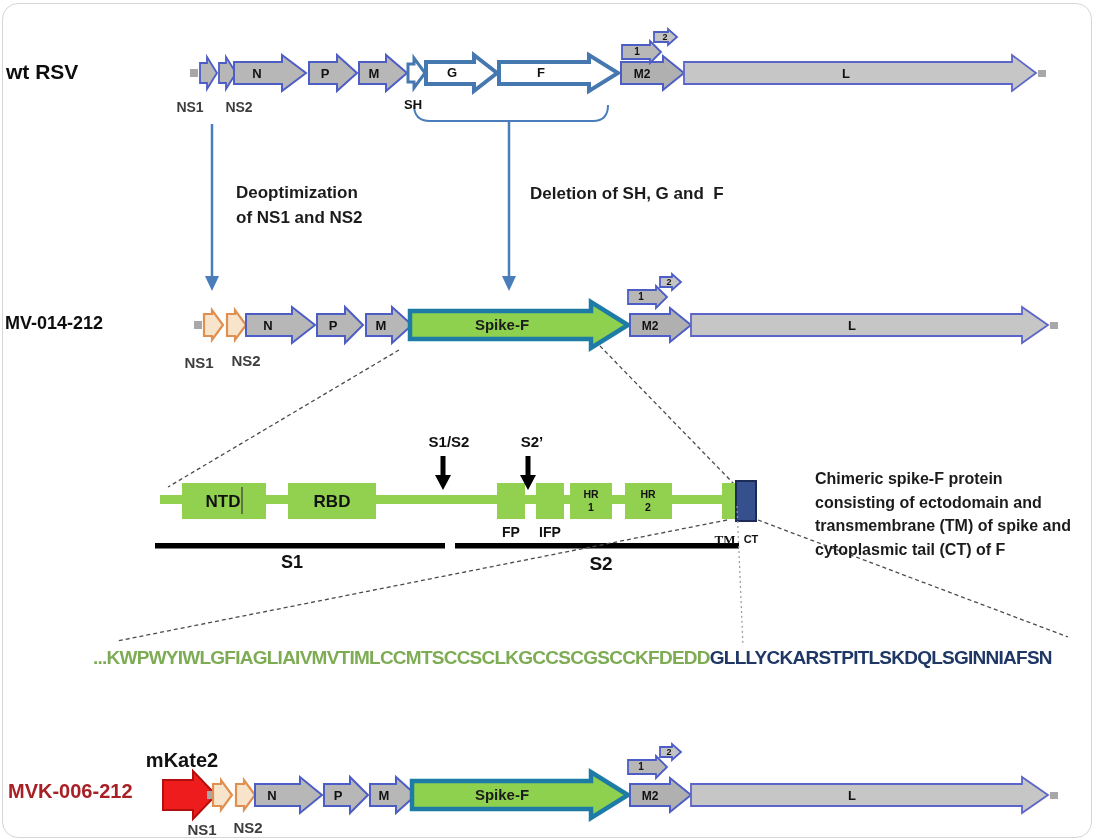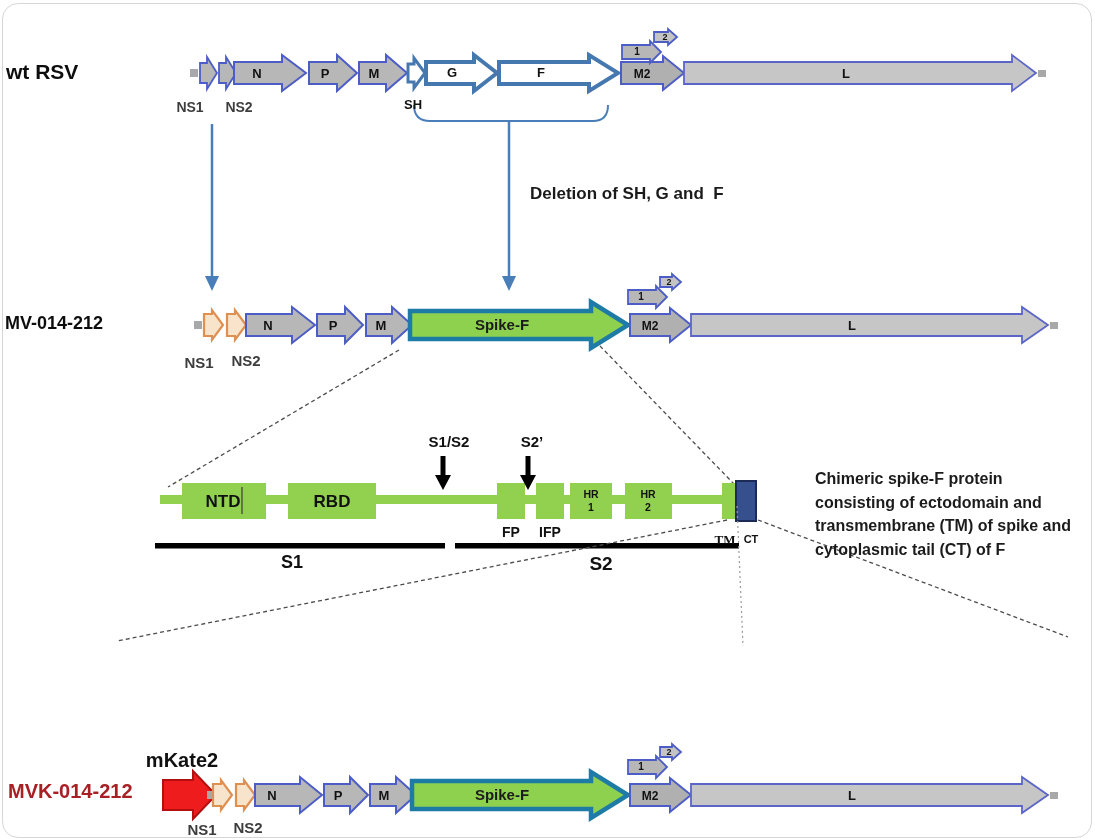--- a/index.html
+++ b/index.html
@@ -113,35 +113,37 @@
       <path d="M630,784 L670,784 L670,778 L691,795 L670,812 L670,806 L630,806 Z" fill="#b0b0b0" stroke="#4d5dc6" stroke-width="2"></path>
       <path d="M628,760 L656,760 L656,756 L667,767 L656,778 L656,774 L628,774 Z" fill="#b7b7b7" stroke="#4d5dc6" stroke-width="1.8"></path>
       <path d="M660,747 L672,747 L672,744 L681,752 L672,760 L672,757 L660,757 Z" fill="#c4c4c4" stroke="#4d5dc6" stroke-width="1.8"></path>
       <path d="M691,784 L1022,784 L1022,777 L1048,795 L1022,813 L1022,806 L691,806 Z" fill="#c6c6c6" stroke="#5b65c9" stroke-width="1.8"></path>
       <rect x="1050" y="792" width="8" height="7" fill="#a8a8a8"></rect>
     </g>
   </svg>
 
   <div class="row-label" style="left:6px;top:61px;font-size:21px;">wt RSV</div>
   <div class="row-label" style="left:5px;top:314px;font-size:18px;">MV-014-212</div>
-  <div class="row-label" style="left:8px;top:781px;font-size:20px;color:#a82025;">MVK-014-212</div>
+  <div class="row-label" style="left:8px;top:781px;font-size:20px;color:#a82025;">MVK-006-212</div>
 
   <span class="lbl ns-lbl" style="left:190px;top:107px;font-size:14px;">NS1</span>
   <span class="lbl ns-lbl" style="left:239px;top:107px;font-size:14px;">NS2</span>
   <span class="lbl" style="left:257px;top:73px;font-size:13px;">N</span>
   <span class="lbl" style="left:325px;top:73px;font-size:13px;">P</span>
   <span class="lbl" style="left:374px;top:73px;font-size:13px;">M</span>
   <span class="lbl" style="left:413px;top:104px;font-size:13px;">SH</span>
   <span class="lbl" style="left:452px;top:72px;font-size:13px;">G</span>
   <span class="lbl" style="left:541px;top:72px;font-size:13px;">F</span>
   <span class="lbl" style="left:642px;top:74px;font-size:12px;">M2</span>
   <span class="lbl" style="left:637px;top:52px;font-size:10px;">1</span>
   <span class="lbl" style="left:665px;top:37px;font-size:9px;">2</span>
   <span class="lbl" style="left:846px;top:73px;font-size:13px;">L</span>
 
+  <div class="note pre-line" style="left:236px;top:180px;font-size:17px;">Deoptimization
+of NS1 and NS2</div>
   <div class="note pre" style="left:530px;top:184px;font-size:17px;">Deletion of SH, G and  F</div>
 
   <span class="lbl ns-lbl" style="left:199px;top:362px;font-size:15px;">NS1</span>
   <span class="lbl ns-lbl" style="left:246px;top:360px;font-size:15px;">NS2</span>
   <span class="lbl" style="left:268px;top:325px;font-size:13px;">N</span>
   <span class="lbl" style="left:333px;top:325px;font-size:13px;">P</span>
   <span class="lbl" style="left:381px;top:325px;font-size:13px;">M</span>
   <span class="lbl" style="left:502px;top:324px;font-size:15px;color:#1c1c1c;">Spike-F</span>
   <span class="lbl" style="left:650px;top:326px;font-size:12px;">M2</span>
   <span class="lbl" style="left:641px;top:297px;font-size:10px;">1</span>
@@ -158,20 +160,21 @@
   <span class="lbl" style="left:591px;top:507px;font-size:10.5px;">1</span>
   <span class="lbl" style="left:648px;top:494px;font-size:10.5px;">HR</span>
   <span class="lbl" style="left:648px;top:507px;font-size:10.5px;">2</span>
   <span class="lbl" style="left:725px;top:539px;font-size:13px;font-family:Liberation Serif, serif;">TM</span>
   <span class="lbl" style="left:751px;top:539px;font-size:11px;">CT</span>
   <span class="lbl" style="left:292px;top:562px;font-size:18px;">S1</span>
   <span class="lbl" style="left:601px;top:563px;font-size:19px;">S2</span>
 
   <div class="note caption" style="left:815px;top:467px;width:262px;font-size:16px;">Chimeric spike-F protein consisting of ectodomain and transmembrane (TM) of spike and cytoplasmic tail (CT) of F</div>
 
+  <div class="seq"><span class="seq-green">...KWPWYIWLGFIAGLIAIVMVTIMLCCMTSCCSCLKGCCSCGSCCKFDEDD</span><span class="seq-navy">GLLLYCKARSTPITLSKDQLSGINNIAFSN</span></div>
 
   <span class="lbl" style="left:182px;top:760px;font-size:20px;">mKate2</span>
   <span class="lbl ns-lbl" style="left:202px;top:829px;font-size:15px;">NS1</span>
   <span class="lbl ns-lbl" style="left:248px;top:827px;font-size:15px;">NS2</span>
   <span class="lbl" style="left:272px;top:795px;font-size:13px;">N</span>
   <span class="lbl" style="left:338px;top:795px;font-size:13px;">P</span>
   <span class="lbl" style="left:384px;top:795px;font-size:13px;">M</span>
   <span class="lbl" style="left:502px;top:794px;font-size:15px;color:#1c1c1c;">Spike-F</span>
   <span class="lbl" style="left:650px;top:796px;font-size:12px;">M2</span>
   <span class="lbl" style="left:641px;top:767px;font-size:10px;">1</span>

